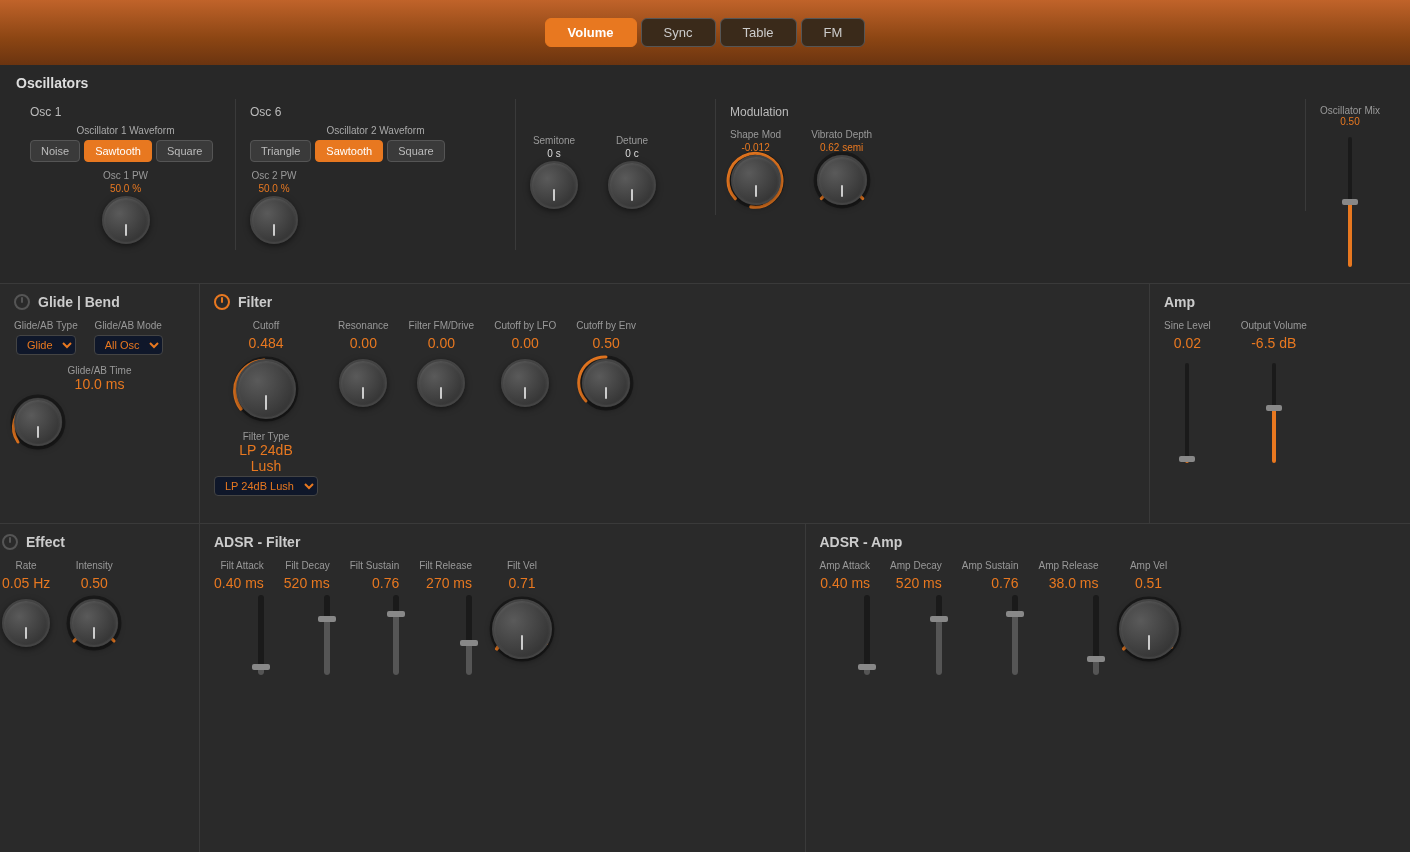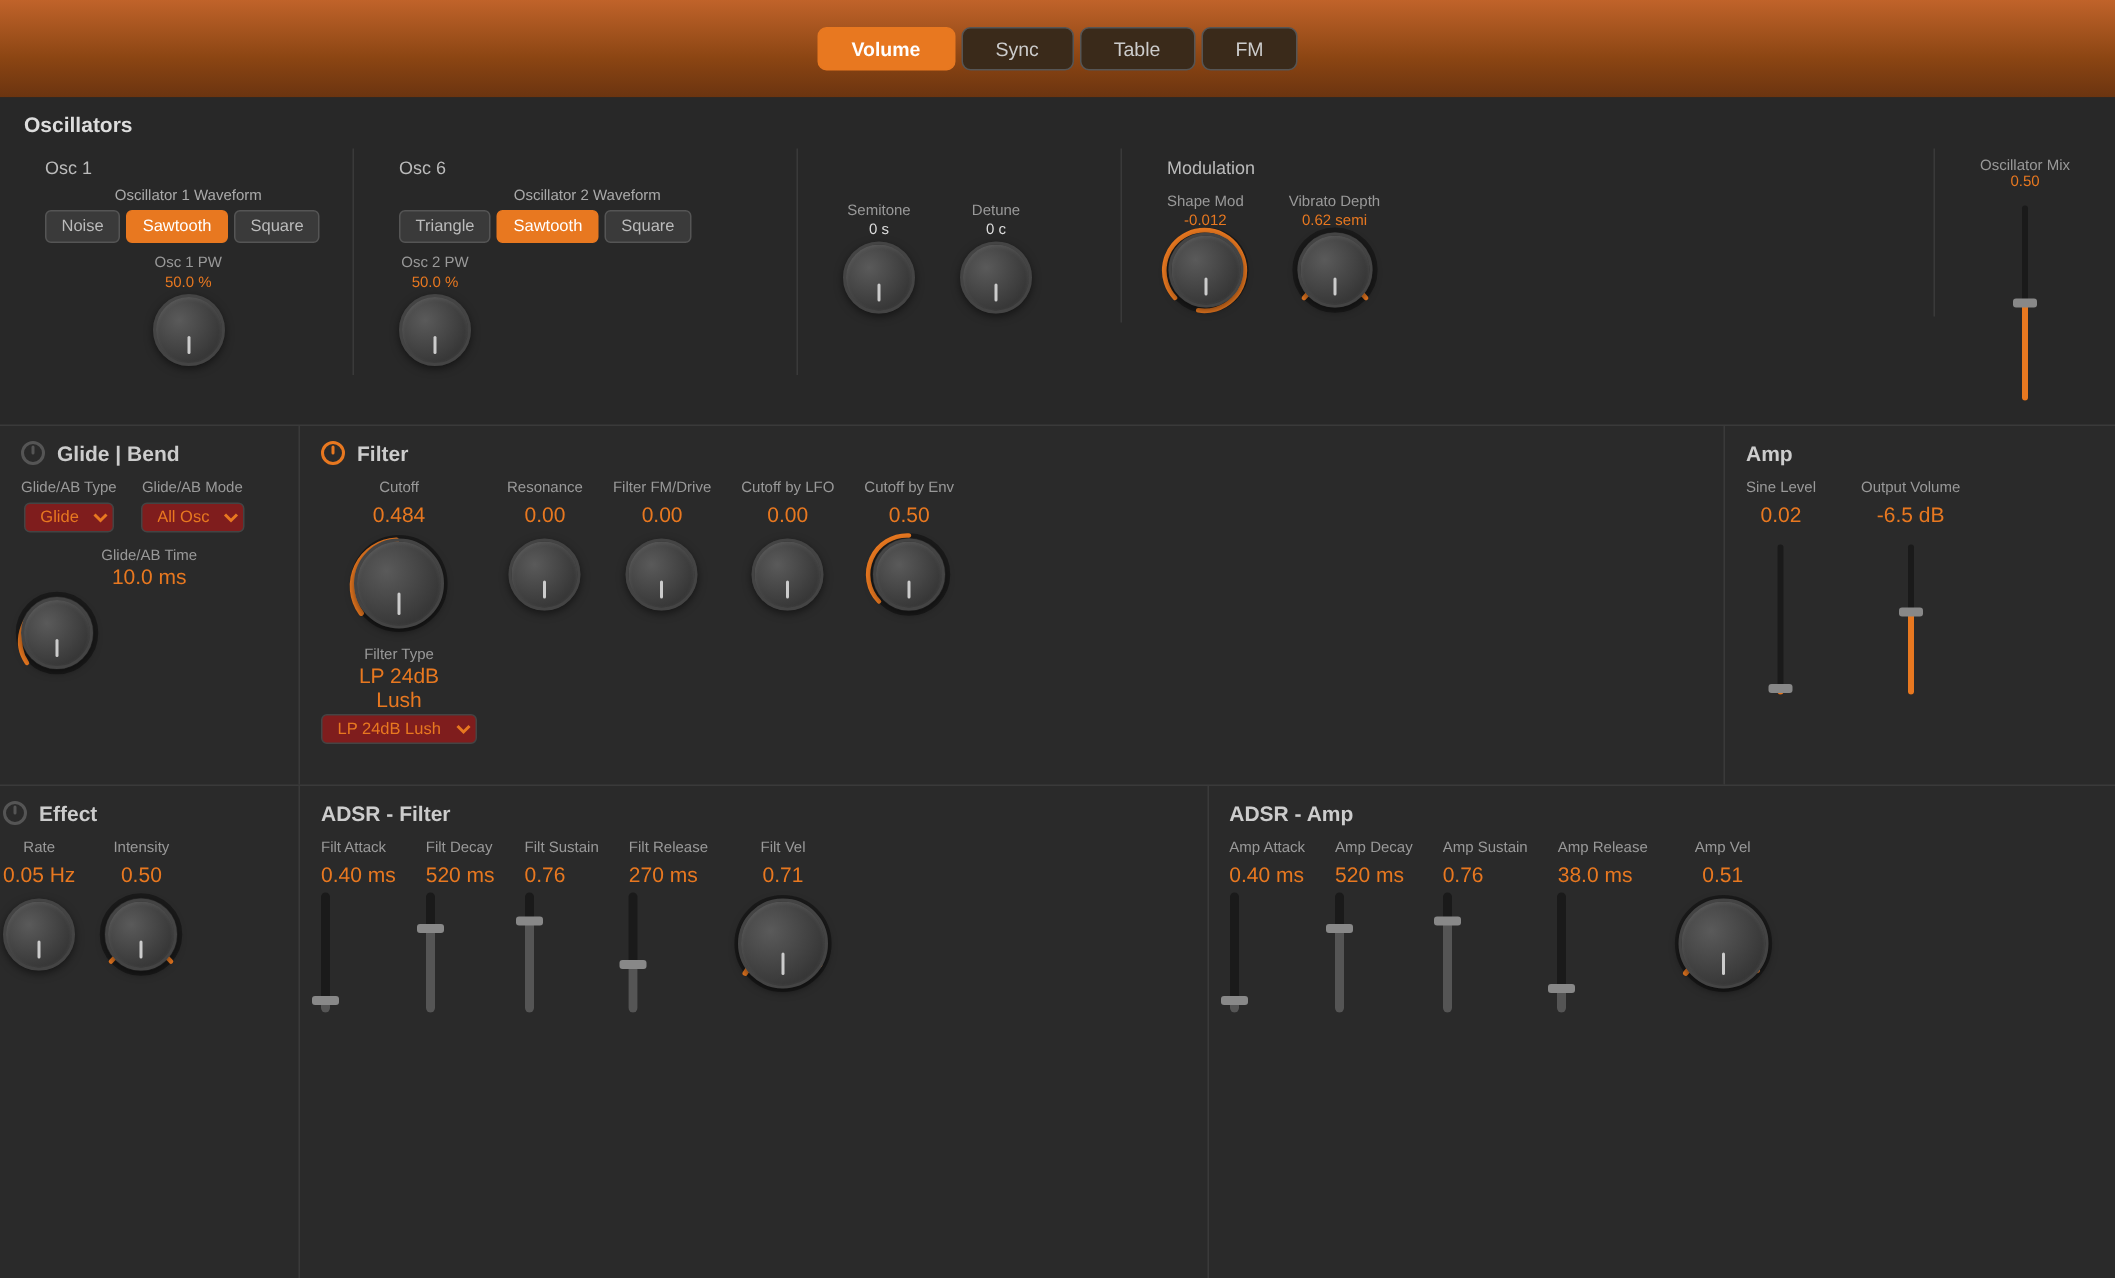--- a/index.html
+++ b/index.html
@@ -54,21 +54,21 @@
       flex-shrink: 0;
     }
     .osc-section-title {
       color: #ddd;
       font-size: 14px;
       font-weight: 700;
       margin-bottom: 8px;
     }
     .osc-row {
       display: flex;
-      gap: 16px;
+      gap: 0;
       align-items: flex-start;
     }
 
     .osc-block {
       padding: 6px 14px;
       border-right: 1px solid #3a3a3a;
       min-width: 220px;
     }
     .osc-block:last-child { border-right: none; }
     .osc-block-title {
@@ -239,21 +239,21 @@
       transform: translateX(-50%);
       width: 2px;
       height: 6px;
       background: #555;
       border-radius: 1px;
     }
     .power-icon.active::before { background: #e87820; }
 
     
     .select-field {
-      background: #7f1d1d;
+      background: #0f172a;
       border: 1px solid #444;
       border-radius: 4px;
       color: #e87820;
       font-size: 11px;
       padding: 2px 6px;
       cursor: pointer;
     }
     .param-col {
       display: flex;
       flex-direction: column;
@@ -292,21 +292,21 @@
       border-radius: 2px;
       left: 50%;
       transform: translateX(-50%);
       cursor: pointer;
     }
 
     
     .adsr-slider {
       display: flex;
       flex-direction: column;
-      align-items: flex-start;
+      align-items: flex-end;
       gap: 4px;
     }
     .adsr-track {
       width: 6px;
       height: 80px;
       background: #1a1a1a;
       border-radius: 3px;
       position: relative;
     }
     .adsr-fill {

